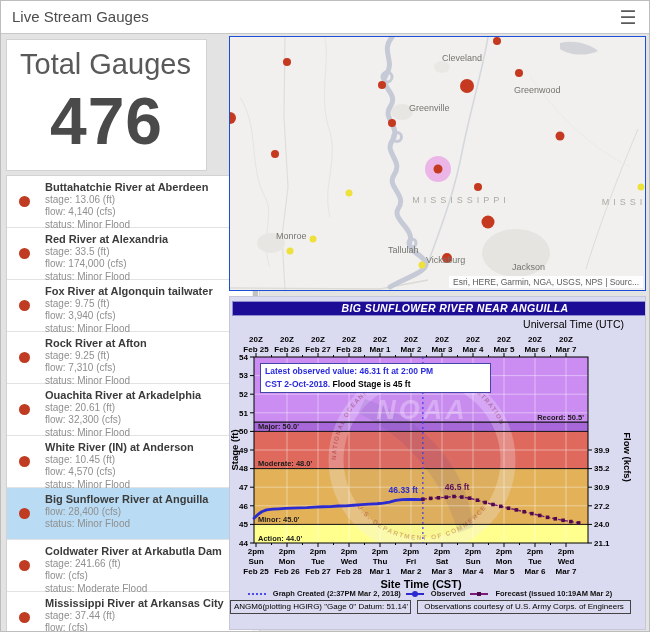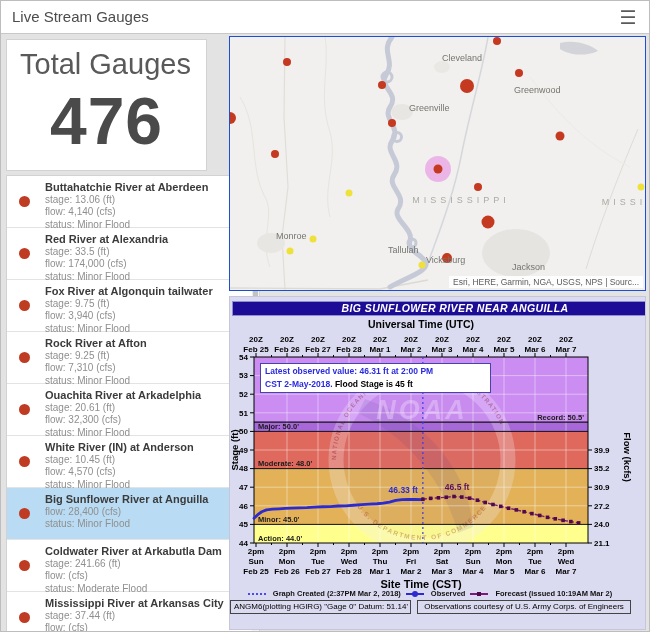--- a/index.html
+++ b/index.html
@@ -21,21 +21,21 @@
   .gauge-name{font-size:11px;font-weight:bold;color:#3b3b3b;line-height:12px;margin-bottom:1px;white-space:nowrap;}
   .gauge-line{font-size:10px;color:#8f8f8f;line-height:12.4px;white-space:nowrap;}
   .list-scroll{position:absolute;right:0;top:0;width:7px;height:100%;background:#f4f4f4;border-left:1px solid #ececec;}
   .list-thumb{position:absolute;right:1px;top:3px;width:5px;height:136px;background:#c2c2c2;border-radius:2px;}
   
   .map-panel{position:absolute;left:228px;top:35px;width:417px;height:255px;background:#f1f0ee;border:1px solid #1d4ed8;overflow:hidden;}
   .map-attrib{position:absolute;right:2px;bottom:2px;background:rgba(255,255,255,.85);color:#5c5c5c;font-size:8.5px;padding:1px 4px;z-index:5;margin-top:17px;}
   
   .chart-panel{position:absolute;left:228px;top:295px;width:417px;height:334px;background:#dadaf0;border:1px solid #c6c6da;overflow:hidden;}
   .chart-title-bar{position:absolute;left:2px;top:4px;width:446px;height:15px;background:#1c0c96;border:1px solid #8f8fd0;color:#fff;font-size:10.5px;font-weight:bold;font-style:italic;text-align:center;line-height:13px;letter-spacing:.4px;}
-  .chart-utc{position:absolute;left:0;top:21px;width:382px;text-align:center;font-size:10.5px;font-weight:bold;color:#000;}
+  .chart-utc{position:absolute;left:12px;top:21px;width:382px;text-align:right;font-size:10.5px;font-weight:normal;color:#000;}
   .chart-annot{position:absolute;left:30px;top:66px;width:231px;height:30px;background:#fff;border:1px solid #4444aa;font-size:8.5px;font-weight:bold;line-height:13px;padding:1px 4px;white-space:nowrap;}
   .annot-blue{color:#2a2ae0;}
   .annot-black{color:#000;}
   .chart-sitetime{position:absolute;left:0;top:281px;width:382px;text-align:center;font-size:11px;font-weight:bold;color:#000;}
   .chart-legend{position:absolute;left:0;top:292px;width:400px;display:flex;justify-content:center;align-items:center;gap:5px;font-size:7.5px;font-weight:bold;color:#111;white-space:nowrap;}
   .leg-dotted{display:inline-block;width:18px;border-top:2px dotted #4a4ae8;margin-right:2px;}
   .leg-line{position:relative;display:inline-block;width:18px;height:2px;background:#2b2bd0;margin-right:2px;}
   .leg-line .leg-dotmark{position:absolute;left:6px;top:-2px;width:6px;height:6px;border-radius:50%;background:#2b2bd0;}
   .leg-line.forecast{background:#7c1a78;}
   .leg-line .leg-sqmark{position:absolute;left:7px;top:-1px;width:4px;height:4px;background:#4f0a4c;}
@@ -393,21 +393,21 @@
         <rect x="323.485447761194" y="220.02000000000004" width="3.6" height="3.6" fill="#4f0a4c"></rect>
         <rect x="331.2746268656716" y="221.508" width="3.6" height="3.6" fill="#4f0a4c"></rect>
         <rect x="339.06380597014925" y="222.81000000000003" width="3.6" height="3.6" fill="#4f0a4c"></rect>
         <rect x="346.8529850746269" y="224.11200000000002" width="3.6" height="3.6" fill="#4f0a4c"></rect>
         <text x="214.8694029850746" y="192.5" font-size="8.5" font-weight="bold" fill="#5c0e58">46.5 ft</text>
       </svg>
     <div class="chart-title-bar">BIG SUNFLOWER RIVER NEAR ANGUILLA</div>
     <div class="chart-utc">Universal Time (UTC)</div>
     <div class="chart-annot">
       <div class="annot-blue">Latest observed value: 46.31 ft at 2:00 PM</div>
-      <div><span class="annot-blue">CST 2-May-2018.</span><span class="annot-black"> Flood Stage is 45 ft</span></div>
+      <div><span class="annot-blue">CST 2-Oct-2018.</span><span class="annot-black"> Flood Stage is 45 ft</span></div>
     </div>
     <div class="chart-sitetime">Site Time (CST)</div>
     <div class="chart-legend">
       <span class="leg-dotted"></span>
       <span>Graph Created (2:37PM Mar 2, 2018)</span>
       <span class="leg-line">
           <span class="leg-dotmark"></span>
         </span>
       <span>Observed</span>
       <span class="leg-line forecast">

